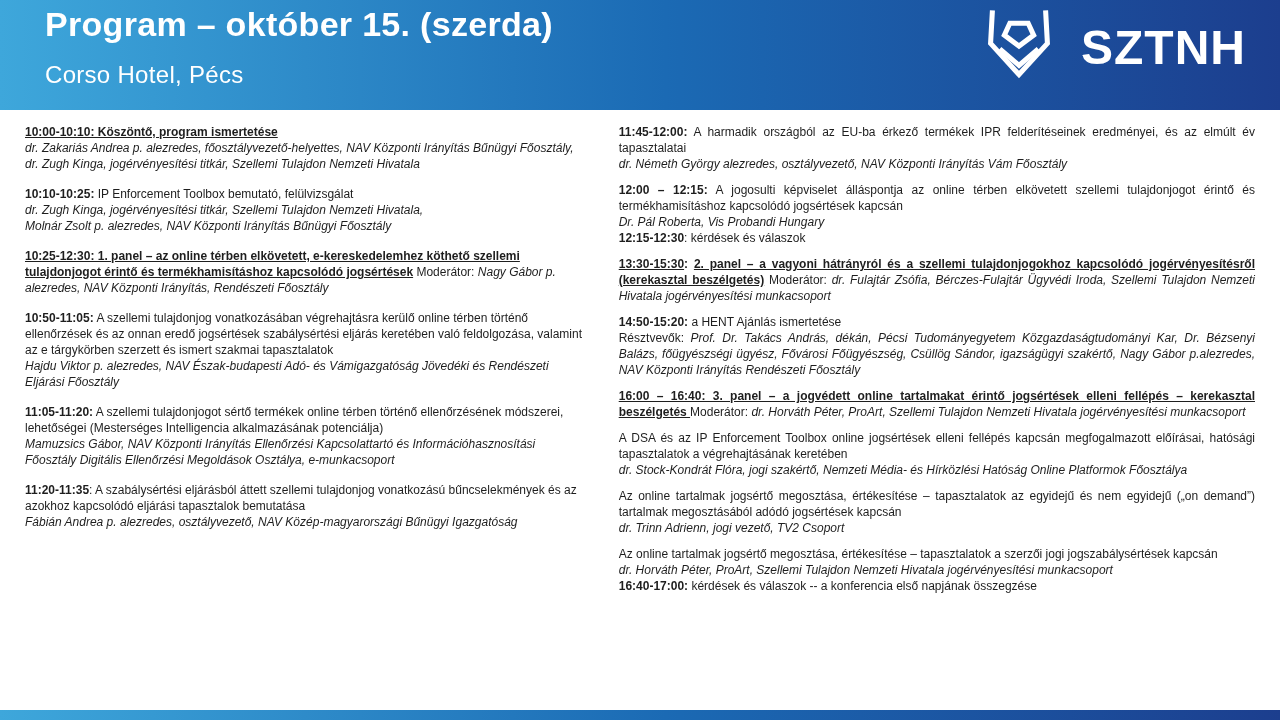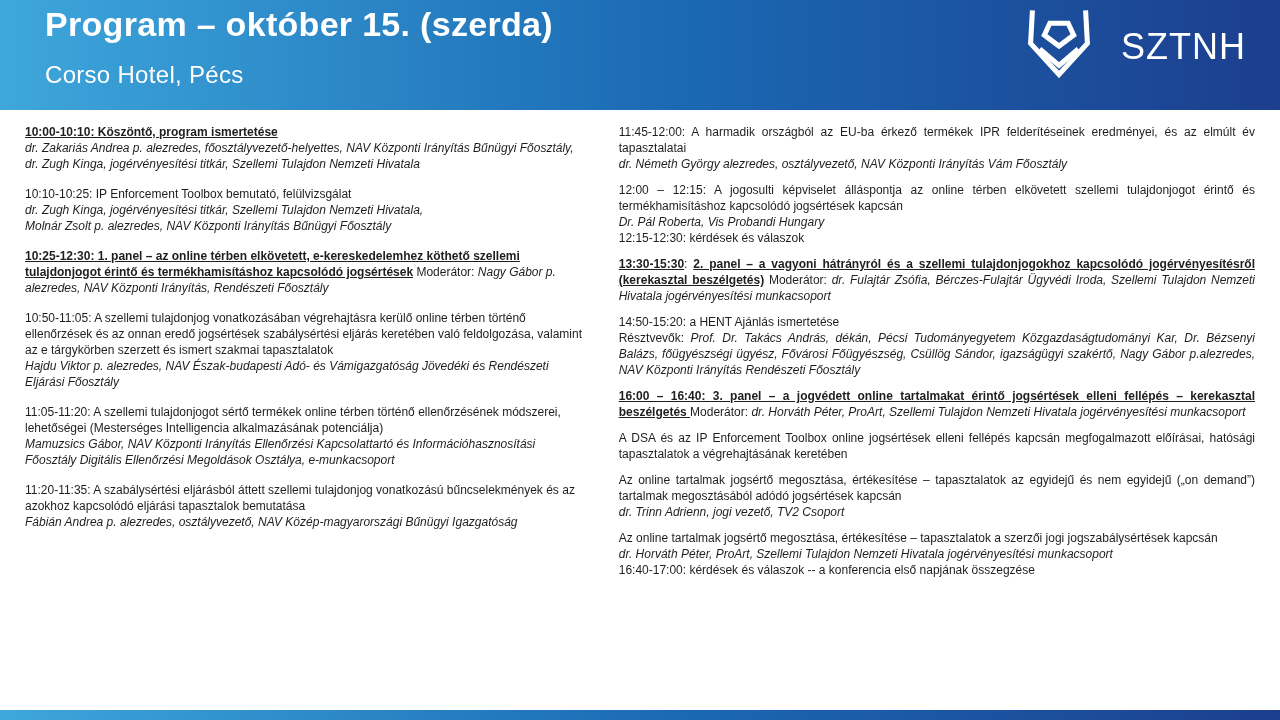--- a/index.html
+++ b/index.html
@@ -11,32 +11,32 @@
   .hdr{
     height:110px;box-sizing:border-box;
     background:linear-gradient(90deg,#3ea7db 0%,#1b6ab4 52%,#1c3e8e 100%);
     color:#fff;display:flex;justify-content:space-between;align-items:center;
     padding:0 28px 16px 45px;
   }
   .hdr-text h1{margin:0 0 18px 0;font-size:34px;line-height:1.1;font-weight:700;letter-spacing:.3px;}
   .hdr-text h2{margin:0;font-size:24px;line-height:1.1;font-weight:400;letter-spacing:.3px;}
   .brand{display:flex;align-items:center;gap:16px;margin-right:6px;}
   .brand svg{display:block;}
-  .brand-text{font-size:36px;font-weight:400;letter-spacing:1px;}
+  .brand-text{font-size:48px;font-weight:700;letter-spacing:1px;}
   .content{
     box-sizing:border-box;display:flex;gap:34px;
     padding:14px 25px 0 25px;
   }
   .col{box-sizing:border-box;}
   .col-left{width:570px;}
   .col-right{width:648px;text-align:justify;}
   .item{margin:0 0 14px 0;font-size:12px;line-height:16px;}
   .col-right .item{margin-bottom:10px;}
   .r-bu{font-weight:700;text-decoration:underline;}
-  .r-b{font-weight:400;margin-top:46px;}
+  .r-b{font-weight:700;margin-top:46px;}
   .r-n{font-weight:400;}
   .r-i{font-style:italic;}
   .ftr{
     position:absolute;left:0;bottom:0;width:1280px;height:10px;
     background:linear-gradient(90deg,#3ea7db 0%,#1b6ab4 52%,#1c3e8e 100%);
   }
 </style>
 </head>
 <body>
 
@@ -63,19 +63,19 @@
       <p class="item"><span class="r-b">10:50-11:05:</span><span class="r-n"> A szellemi tulajdonjog vonatkozásában végrehajtásra kerülő online térben történő ellenőrzések és az onnan eredő jogsértések szabálysértési eljárás keretében való feldolgozása, valamint az e tárgykörben szerzett és ismert szakmai tapasztalatok</span><br><span class="r-i">Hajdu Viktor p. alezredes, NAV Észak-budapesti Adó- és Vámigazgatóság Jövedéki és Rendészeti Eljárási Főosztály</span></p>
       <p class="item"><span class="r-b">11:05-11:20:</span><span class="r-n"> A szellemi tulajdonjogot sértő termékek online térben történő ellenőrzésének módszerei, lehetőségei (Mesterséges Intelligencia alkalmazásának potenciálja)</span><br><span class="r-i">Mamuzsics Gábor, NAV Központi Irányítás Ellenőrzési Kapcsolattartó és Információhasznosítási Főosztály Digitális Ellenőrzési Megoldások Osztálya, e-munkacsoport</span></p>
       <p class="item"><span class="r-b">11:20-11:35</span><span class="r-n">: A szabálysértési eljárásból áttett szellemi tulajdonjog vonatkozású bűncselekmények és az azokhoz kapcsolódó eljárási tapasztalok bemutatása</span><br><span class="r-i">Fábián Andrea p. alezredes, osztályvezető, NAV Közép-magyarországi Bűnügyi Igazgatóság</span></p>
     </section>
   <section class="col col-right">
       <p class="item"><span class="r-b">11:45-12:00:</span><span class="r-n"> A harmadik országból az EU-ba érkező termékek IPR felderítéseinek eredményei, és az elmúlt év tapasztalatai</span><br><span class="r-i">dr. Németh György alezredes, osztályvezető, NAV Központi Irányítás Vám Főosztály</span></p>
       <p class="item"><span class="r-b">12:00 – 12:15:</span><span class="r-n"> A jogosulti képviselet álláspontja az online térben elkövetett szellemi tulajdonjogot érintő és termékhamisításhoz kapcsolódó jogsértések kapcsán</span><br><span class="r-i">Dr. Pál Roberta, Vis Probandi Hungary</span><br><span class="r-b">12:15-12:30</span><span class="r-n">: kérdések és válaszok</span></p>
       <p class="item"><span class="r-bu">13:30-15:30</span><span class="r-b">: </span><span class="r-bu">2. panel – a vagyoni hátrányról és a szellemi tulajdonjogokhoz kapcsolódó jogérvényesítésről (kerekasztal beszélgetés)</span><span class="r-n"> Moderátor: </span><span class="r-i">dr. Fulajtár Zsófia, Bérczes-Fulajtár Ügyvédi Iroda, Szellemi Tulajdon Nemzeti Hivatala jogérvényesítési munkacsoport</span></p>
       <p class="item"><span class="r-b">14:50-15:20:</span><span class="r-n"> a HENT Ajánlás ismertetése</span><br><span class="r-n">Résztvevők: </span><span class="r-i">Prof. Dr. Takács András, dékán, Pécsi Tudományegyetem Közgazdaságtudományi Kar, Dr. Bézsenyi Balázs, főügyészségi ügyész, Fővárosi Főügyészség, Csüllög Sándor, igazságügyi szakértő, Nagy Gábor p.alezredes, NAV Központi Irányítás Rendészeti Főosztály</span></p>
       <p class="item"><span class="r-bu">16:00 – 16:40: 3. panel – a jogvédett online tartalmakat érintő jogsértések elleni fellépés – kerekasztal beszélgetés </span><span class="r-n">Moderátor: </span><span class="r-i">dr. Horváth Péter, ProArt, Szellemi Tulajdon Nemzeti Hivatala jogérvényesítési munkacsoport</span></p>
-      <p class="item"><span class="r-n">A DSA és az IP Enforcement Toolbox online jogsértések elleni fellépés kapcsán megfogalmazott előírásai, hatósági tapasztalatok a végrehajtásának keretében</span><br></p>
+      <p class="item"><span class="r-n">A DSA és az IP Enforcement Toolbox online jogsértések elleni fellépés kapcsán megfogalmazott előírásai, hatósági tapasztalatok a végrehajtásának keretében</span><br><span class="r-i">dr. Stock-Kondrát Flóra, jogi szakértő, Nemzeti Média- és Hírközlési Hatóság Online Platformok Főosztálya</span></p>
       <p class="item"><span class="r-n">Az online tartalmak jogsértő megosztása, értékesítése – tapasztalatok az egyidejű és nem egyidejű („on demand”) tartalmak megosztásából adódó jogsértések kapcsán</span><br><span class="r-i">dr. Trinn Adrienn, jogi vezető, TV2 Csoport</span></p>
       <p class="item"><span class="r-n">Az online tartalmak jogsértő megosztása, értékesítése – tapasztalatok a szerzői jogi jogszabálysértések kapcsán</span><br><span class="r-i">dr. Horváth Péter, ProArt, Szellemi Tulajdon Nemzeti Hivatala jogérvényesítési munkacsoport</span><br><span class="r-b">16:40-17:00:</span><span class="r-n"> kérdések és válaszok -- a konferencia első napjának összegzése</span></p>
     </section>
 </main>
 
 <footer class="ftr"></footer>
 
 </body></html>

